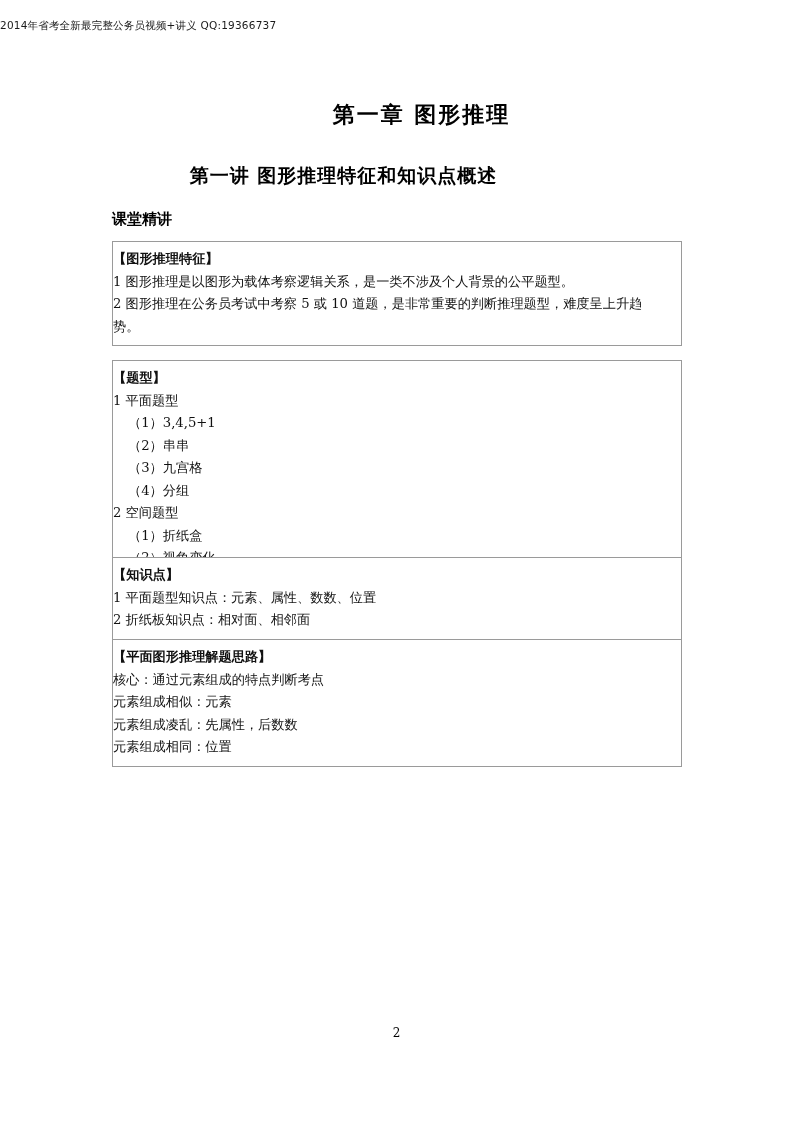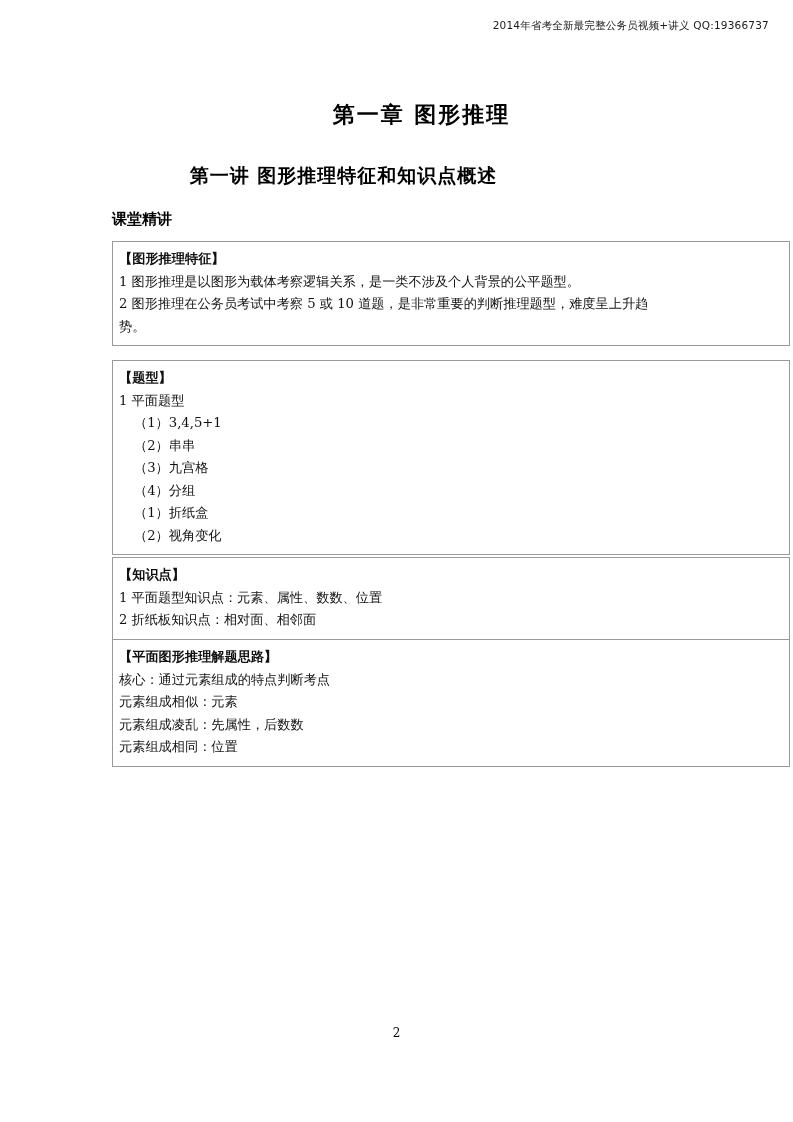--- a/index.html
+++ b/index.html
@@ -21,21 +21,21 @@
     inset: 0;
     background: #ffffff;
   }
 
   
   .doc-header {
     position: absolute;
     top: 18px;
     left: 0;
     width: 769px;
-    text-align: right;
+    text-align: left;
     font-family: "DejaVu Sans", "Liberation Sans", sans-serif;
     font-size: 10.5px;
     line-height: 14px;
     color: #1a1a1a;
     letter-spacing: 0.2px;
     white-space: nowrap;
   }
 
   
   .chapter-title {
@@ -70,25 +70,25 @@
     font-family: Liberation Sans, sans-serif;
     font-size: 15px;
     font-weight: bold;
     color: #000;
   }
 
   
   .box {
     position: absolute;
     left: 112px;
-    width: 678px;
+    width: 570px;
     box-sizing: border-box;
     border: 1px solid #9a9a9a;
     background: #ffffff;
-    padding: 6px 9px 7px 6px;
+    padding: 6px 9px 7px 0;
   }
   .box-line {
     font-family: "DejaVu Serif", "Liberation Serif", serif;
     font-size: 13.2px;
     line-height: 22.5px;
     color: #111;
     white-space: pre-wrap;
   }
   .box-line.heading {
     font-weight: bold;
@@ -134,20 +134,21 @@
     <div class="box-line">势。</div>
   </div>
 
   <div class="box" id="box-question-types">
     <div class="box-line heading">【题型】</div>
     <div class="box-line">1 平面题型</div>
     <div class="box-line indent-1">（1）3,4,5+1</div>
     <div class="box-line indent-1">（2）串串</div>
     <div class="box-line indent-1">（3）九宫格</div>
     <div class="box-line indent-1">（4）分组</div>
+    <div class="box-line">2 空间题型</div>
     <div class="box-line indent-1">（1）折纸盒</div>
     <div class="box-line indent-1">（2）视角变化</div>
   </div>
 
   <div class="box" id="box-knowledge">
     <div class="box-line heading">【知识点】</div>
     <div class="box-line">1 平面题型知识点：元素、属性、数数、位置</div>
     <div class="box-line">2 折纸板知识点：相对面、相邻面</div>
   </div>
 

